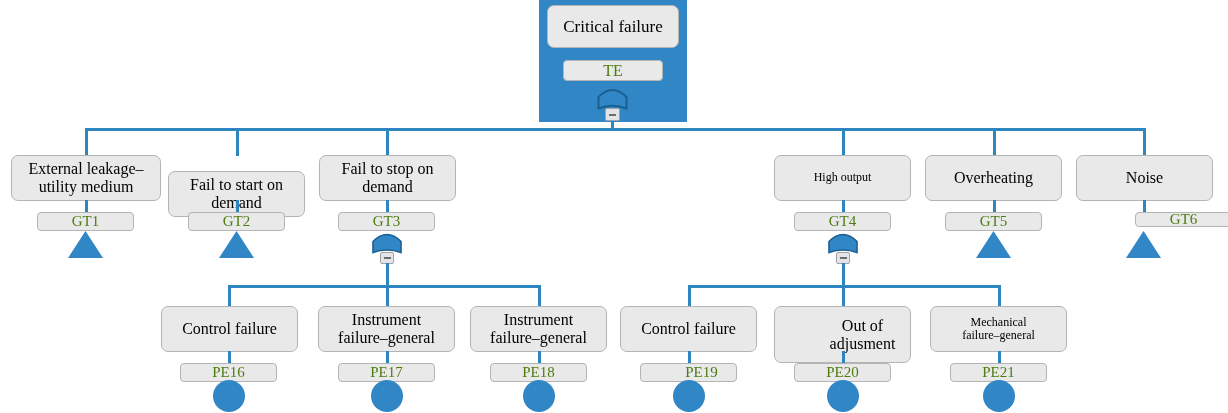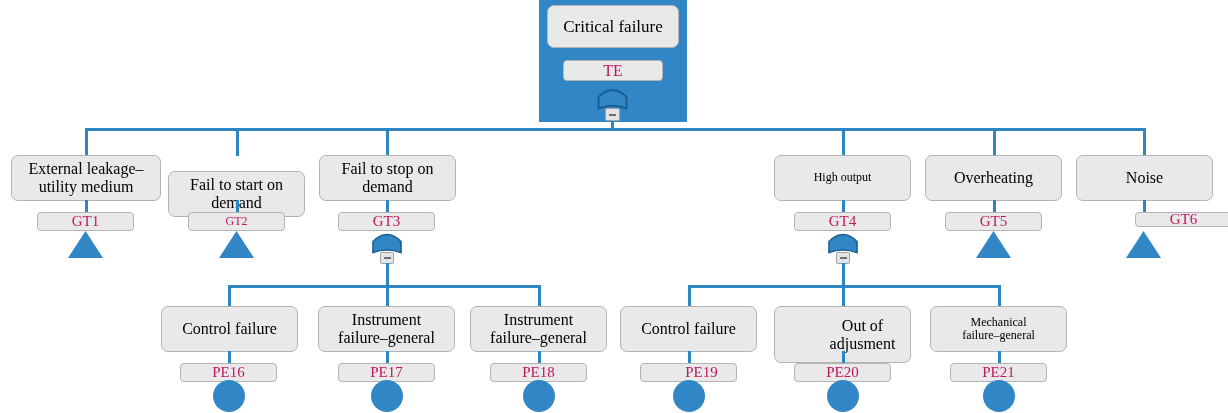--- a/index.html
+++ b/index.html
@@ -57,21 +57,21 @@
   .chip {
     position: absolute;
     box-sizing: border-box;
     background: #e9e9ea;
     border: 1px solid #b4b4b6;
     border-radius: 4px;
     display: flex;
     align-items: center;
     justify-content: center;
     text-align: center;
-    color: #be185d;
+    color: #4d7c0f;
   }
 
   
   .sym {
     position: absolute;
     line-height: 0;
   }
   .sym svg { display: block; overflow: visible; }
 
   
@@ -137,21 +137,21 @@
   <div class="sym" style="left:68px; top:231px;">
     <svg width="35" height="27" viewBox="0 0 35 27">
       <path d="M17.5 0 L35 27 L0 27 Z" fill="#3187c6"></path>
     </svg>
   </div>
 
   <div class="node" style="left:168px; top:155px; width:137px; height:46px; font-size:16px;margin-top:16px;">
     <span class="node-label">Fail to start on<br>demand</span>
   </div>
   <div class="edge v" style="left:236px; top:200px; height:13px;"></div>
-  <div class="chip" style="left:188px; top:212px; width:97px; height:19px; font-size:12px;">
+  <div class="chip" style="left:188px; top:212px; width:97px; height:19px; font-size:15px;">
     <span>GT2</span>
   </div>
   <div class="sym" style="left:219px; top:231px;">
     <svg width="35" height="27" viewBox="0 0 35 27">
       <path d="M17.5 0 L35 27 L0 27 Z" fill="#3187c6"></path>
     </svg>
   </div>
 
   <div class="node" style="left:319px; top:155px; width:137px; height:46px; font-size:16px;">
     <span class="node-label">Fail to stop on<br>demand</span>

